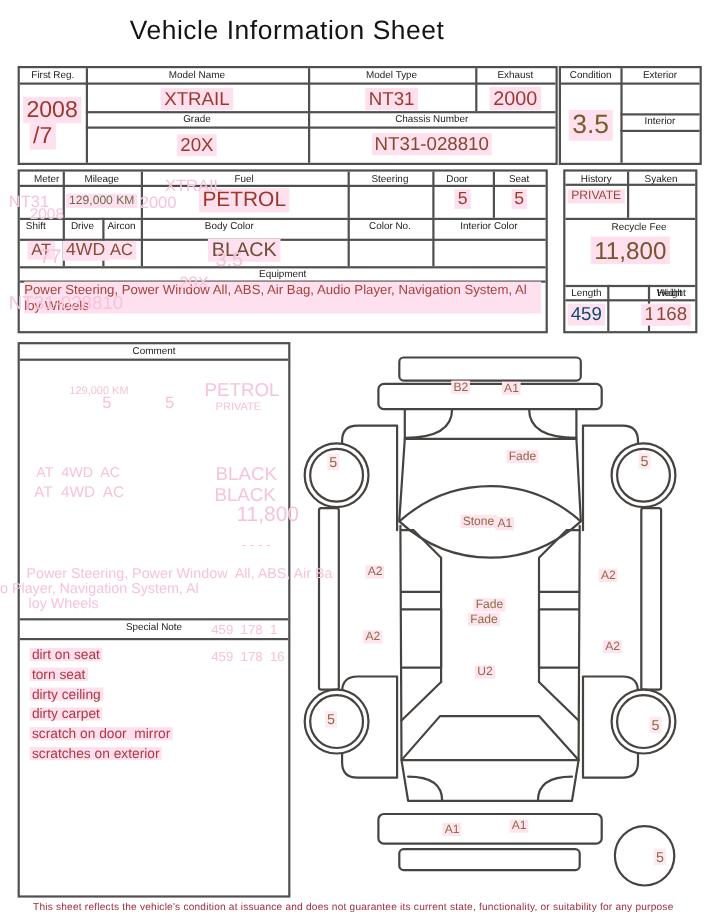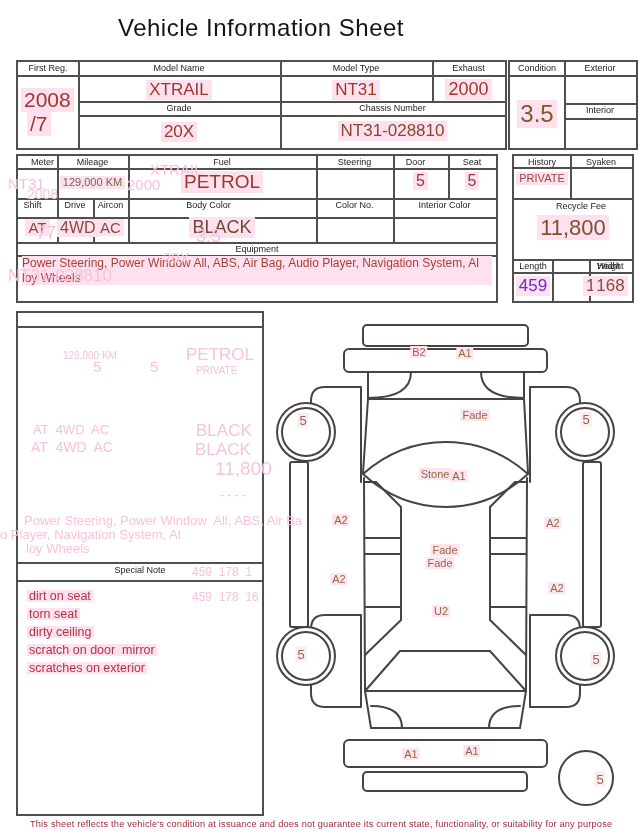--- a/index.html
+++ b/index.html
@@ -124,34 +124,36 @@
     <div class="vl" style="left:38px;top:103px;height:42px;"></div>
     <div class="vl" style="left:75px;top:103px;height:42px;"></div>
     <div class="hdr" style="left:0;top:0.5px;width:56px;">History</div>
     <div class="hdr" style="left:56px;top:0.5px;width:62px;">Syaken</div>
     <div class="cell" style="left:0;top:16px;width:56px;font-size:11px;"><span class="pv" style="color:#9a4838;">PRIVATE</span></div>
     <div class="hdr" style="left:0;top:45px;width:134px;">Recycle Fee</div>
     <div class="cell" style="left:0;top:59px;width:118px;font-size:22px;"><span class="pv brown">11,800</span></div>
     <div class="hdr" style="left:0;top:105px;width:38px;">Length</div>
     <div class="hdr" style="left:38px;top:105px;width:37px;padding-left:45px;">Widht</div>
     <div class="hdr" style="left:75px;top:105px;width:43px;">Height</div>
-    <div class="cell" style="left:0;top:120px;width:38px;font-size:17px;"><span class="pv" style="color:#6d28d9;">459</span></div>
+    <div class="cell" style="left:0;top:120px;width:38px;font-size:17px;"><span class="pv" style="color:#0c4a6e;">459</span></div>
     <div class="cell" style="left:38px;top:120px;width:37px;font-size:17px;"><span class="pv" style="color:#8a4a38;margin-left:31px;">178</span></div>
     <div class="cell" style="left:75px;top:120px;width:43px;font-size:17px;"><span class="pv" style="color:#8a4a38;">168</span></div>
   </div>
 
   <div class="box" style="left:16px;top:311px;width:248px;height:505px;">
+    <div class="hdr" style="left:0;top:1px;width:244px;">Comment</div>
     <div class="hl" style="left:0;top:13px;width:244px;"></div>
     <div class="hl" style="left:0;top:249px;width:244px;"></div>
     <div class="hdr" style="left:0;top:252px;width:244px;">Special Note</div>
     <div class="hl" style="left:0;top:267px;width:244px;"></div>
     <div class="notes">
       <div><span class="note-line">dirt on seat</span></div>
       <div><span class="note-line">torn seat</span></div>
       <div><span class="note-line">dirty ceiling</span></div>
+      <div><span class="note-line">dirty carpet</span></div>
       <div><span class="note-line">scratch on door  mirror</span></div>
       <div><span class="note-line">scratches on exterior</span></div>
     </div>
   </div>
 
   <div class="diagram">
     <svg viewBox="0 0 375 525" width="375" height="525">
       <g stroke="#464340" stroke-width="2" fill="none" stroke-linejoin="round" stroke-linecap="round">
         <rect x="98" y="15" width="165" height="21" rx="4"></rect>
         <rect x="79" y="39" width="203" height="23" rx="5"></rect>

